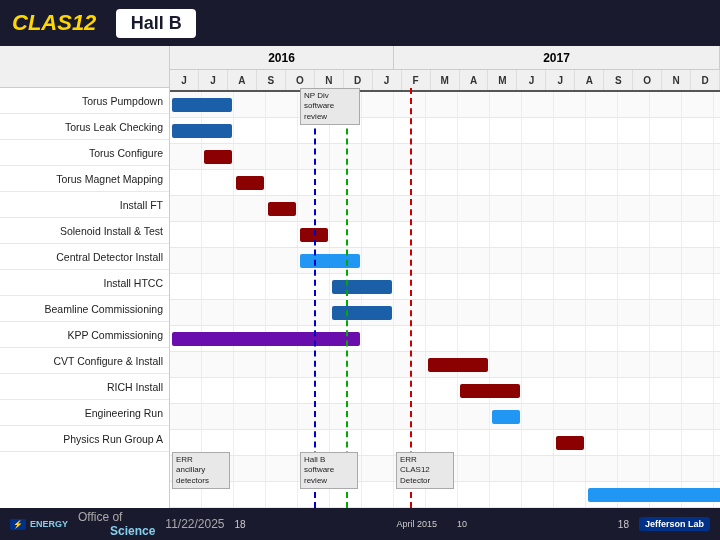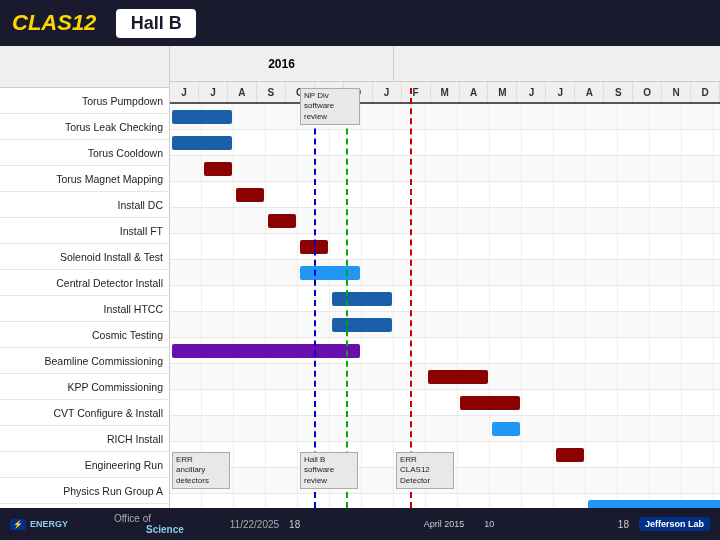--- a/index.html
+++ b/index.html
@@ -79,21 +79,21 @@
     
     .gantt-wrapper {
       flex: 1;
       overflow: hidden;
       position: relative;
     }
 
     
     .year-header {
       display: flex;
-      height: 36px;
+      height: 24px;
       border-bottom: 1px solid #ccc;
       background: #f0f0f0;
     }
     .year-cell {
       display: flex;
       align-items: center;
       justify-content: center;
       font-weight: bold;
       font-size: 12px;
       border-right: 1px solid #ccc;
@@ -187,22 +187,21 @@
     .energy-icon {
       background: #003087;
       color: white;
       font-size: 8px;
       padding: 1px 3px;
       border-radius: 2px;
       font-weight: bold;
     }
     .footer-office {
       color: #aaa;
-      font-size: 10px;
-      margin-left: 36px;
+      font-size: 12px;
     }
     .footer-center {
       flex: 1;
       display: flex;
       align-items: center;
       justify-content: center;
       gap: 20px;
       color: #ccc;
       font-size: 9px;
       text-align: center;
@@ -235,40 +234,39 @@
   <div class="header-badge">Hall B</div>
 </div>
 
 <div class="main">
 
   <div class="labels" id="labels-container">
     <div class="label-header"></div>
 
   <div class="label-row">Torus Pumpdown</div>
       <div class="label-row">Torus Leak Checking</div>
-      <div class="label-row">Torus Cooldown</div>
+      <div class="label-row">Torus Configure</div>
       <div class="label-row">Torus Magnet Mapping</div>
-      <div class="label-row">Install DC</div>
       <div class="label-row">Install FT</div>
       <div class="label-row">Solenoid Install &amp; Test</div>
       <div class="label-row">Central Detector Install</div>
       <div class="label-row">Install HTCC</div>
-      <div class="label-row">Cosmic Testing</div>
       <div class="label-row">Beamline Commissioning</div>
       <div class="label-row">KPP Commissioning</div>
       <div class="label-row">CVT Configure &amp; Install</div>
       <div class="label-row">RICH Install</div>
       <div class="label-row">Engineering Run</div>
       <div class="label-row">Physics Run Group A</div>
     </div>
 
   <div class="gantt-wrapper" id="gantt-wrapper">
 
     <div class="year-header">
       <div class="year-cell year-2016">2016</div>
+      <div class="year-cell" style="flex:1;">2017</div>
     </div>
 
     <div class="month-header" id="month-header">
         <div class="month-cell">J</div>
         <div class="month-cell">J</div>
         <div class="month-cell">A</div>
         <div class="month-cell">S</div>
         <div class="month-cell">O</div>
         <div class="month-cell">N</div>
         <div class="month-cell">D</div>

